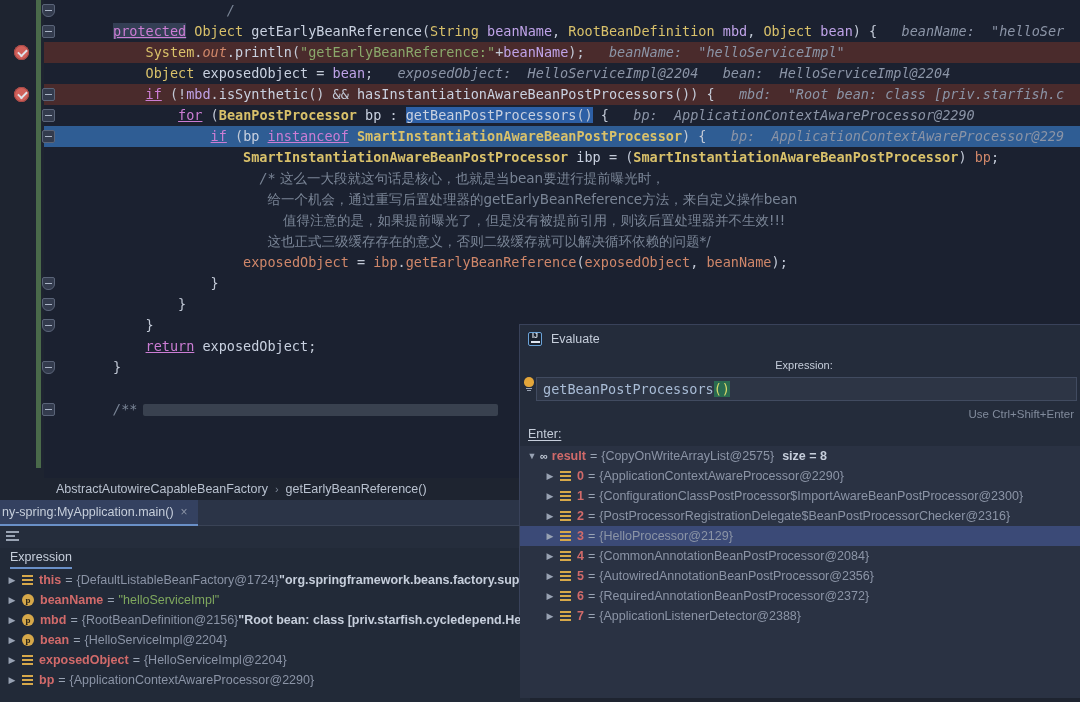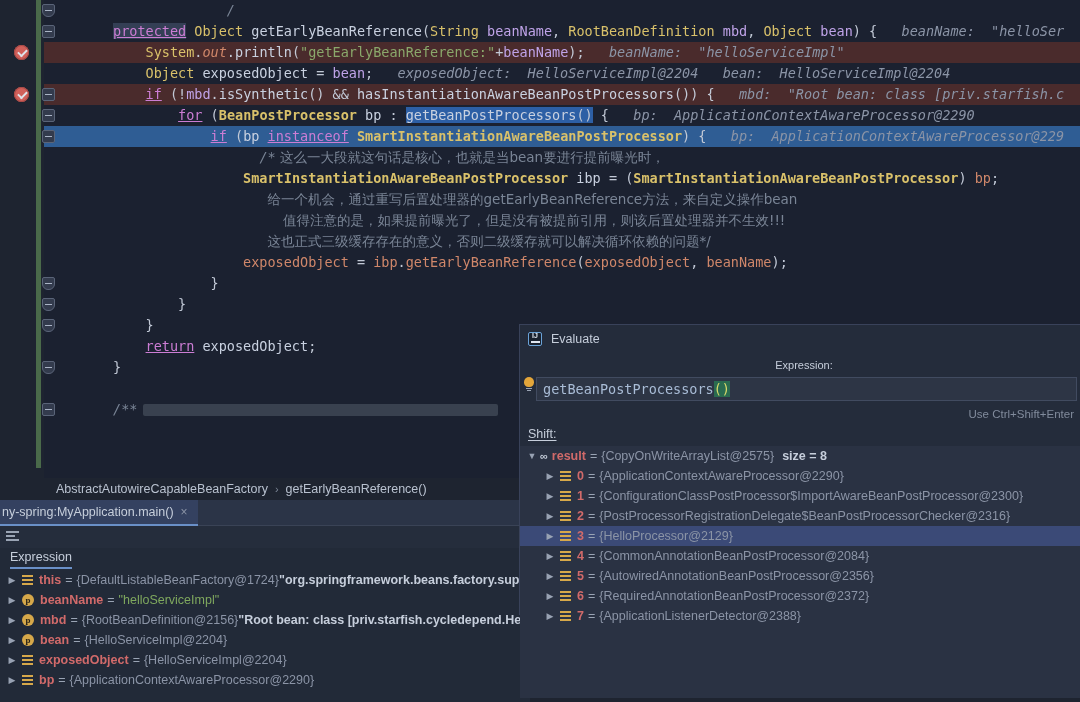--- a/index.html
+++ b/index.html
@@ -249,24 +249,24 @@
         <div class="erow">
           <div class="fold" style="top: 4px;"></div>
           <div class="code" style="left: 178.08px;"><span class="t-kw">for</span><span class="t-punct"> </span><span class="t-punct">(</span><span class="t-cls">BeanPostProcessor</span><span class="t-punct"> </span><span class="t-ident">bp</span><span class="t-punct"> : </span><span class="t-meth hl-selb">getBeanPostProcessors</span><span class="t-punct hl-selb">()</span><span class="t-punct"> {</span><span class="t-hint">   bp:  ApplicationContextAwareProcessor@2290</span></div>
         </div>
         <div class="erow">
           <div class="hl cur"></div>
           <div class="fold" style="top: 4px;"></div>
           <div class="code" style="left: 210.6px;"><span class="t-kw">if</span><span class="t-punct"> </span><span class="t-punct">(</span><span class="t-ident">bp</span><span class="t-punct"> </span><span class="t-kw">instanceof</span><span class="t-punct"> </span><span class="t-cls">SmartInstantiationAwareBeanPostProcessor</span><span class="t-punct">) {</span><span class="t-hint">   bp:  ApplicationContextAwareProcessor@229</span></div>
         </div>
         <div class="erow">
+          <div class="code" style="left: 243.12px;"><span class="t-cls">SmartInstantiationAwareBeanPostProcessor</span><span class="t-punct"> </span><span class="t-ident">ibp</span><span class="t-punct"> = (</span><span class="t-cls">SmartInstantiationAwareBeanPostProcessor</span><span class="t-punct">) </span><span class="t-field">bp</span><span class="t-punct">;</span></div>
+        </div>
+        <div class="erow">
           <div class="code" style="left: 259.38px;"><span class="t-cmt">/*</span><span class="t-cmtcn"> 这么一大段就这句话是核心，也就是当bean要进行提前曝光时，</span></div>
-        </div>
-        <div class="erow">
-          <div class="code" style="left: 243.12px;"><span class="t-cls">SmartInstantiationAwareBeanPostProcessor</span><span class="t-punct"> </span><span class="t-ident">ibp</span><span class="t-punct"> = (</span><span class="t-cls">SmartInstantiationAwareBeanPostProcessor</span><span class="t-punct">) </span><span class="t-field">bp</span><span class="t-punct">;</span></div>
         </div>
         <div class="erow">
           <div class="code" style="left: 267.51px;"><span class="t-cmtcn">给一个机会，通过重写后置处理器的getEarlyBeanReference方法，来自定义操作bean</span></div>
         </div>
         <div class="erow">
           <div class="code" style="left: 283px;"><span class="t-cmtcn">值得注意的是，如果提前曝光了，但是没有被提前引用，则该后置处理器并不生效!!!</span></div>
         </div>
         <div class="erow">
           <div class="code" style="left: 267.51px;"><span class="t-cmtcn">这也正式三级缓存存在的意义，否则二级缓存就可以解决循环依赖的问题*/</span></div>
         </div>
@@ -397,21 +397,21 @@
         <span class="b"></span>
           <i style="top:11px"></i>
           <i style="top:13px;left:4px;width:4px"></i>
       </span>
       <div class="eval-input">
         <span>getBeanPostProcessors</span>
           <span class="brk-hl">()</span>
       </div>
     </div>
     <div class="eval-hint">Use Ctrl+Shift+Enter</div>
-    <div class="eval-reslabel"><span class="u">Shift:</span></div>
+    <div class="eval-reslabel"><span class="u">Enter:</span></div>
     <div class="eval-restree" id="result-tree">
         <div class="vrow">
           <span class="arrow">▼</span>
           <span class="ic-oo">∞</span>
           <span class="v-name">result</span>
           <span class="v-eq">=</span>
           <span class="v-ref">{CopyOnWriteArrayList@2575}</span>
           <span class="v-size">size = 8</span>
         </div>
         <div class="vrow">

